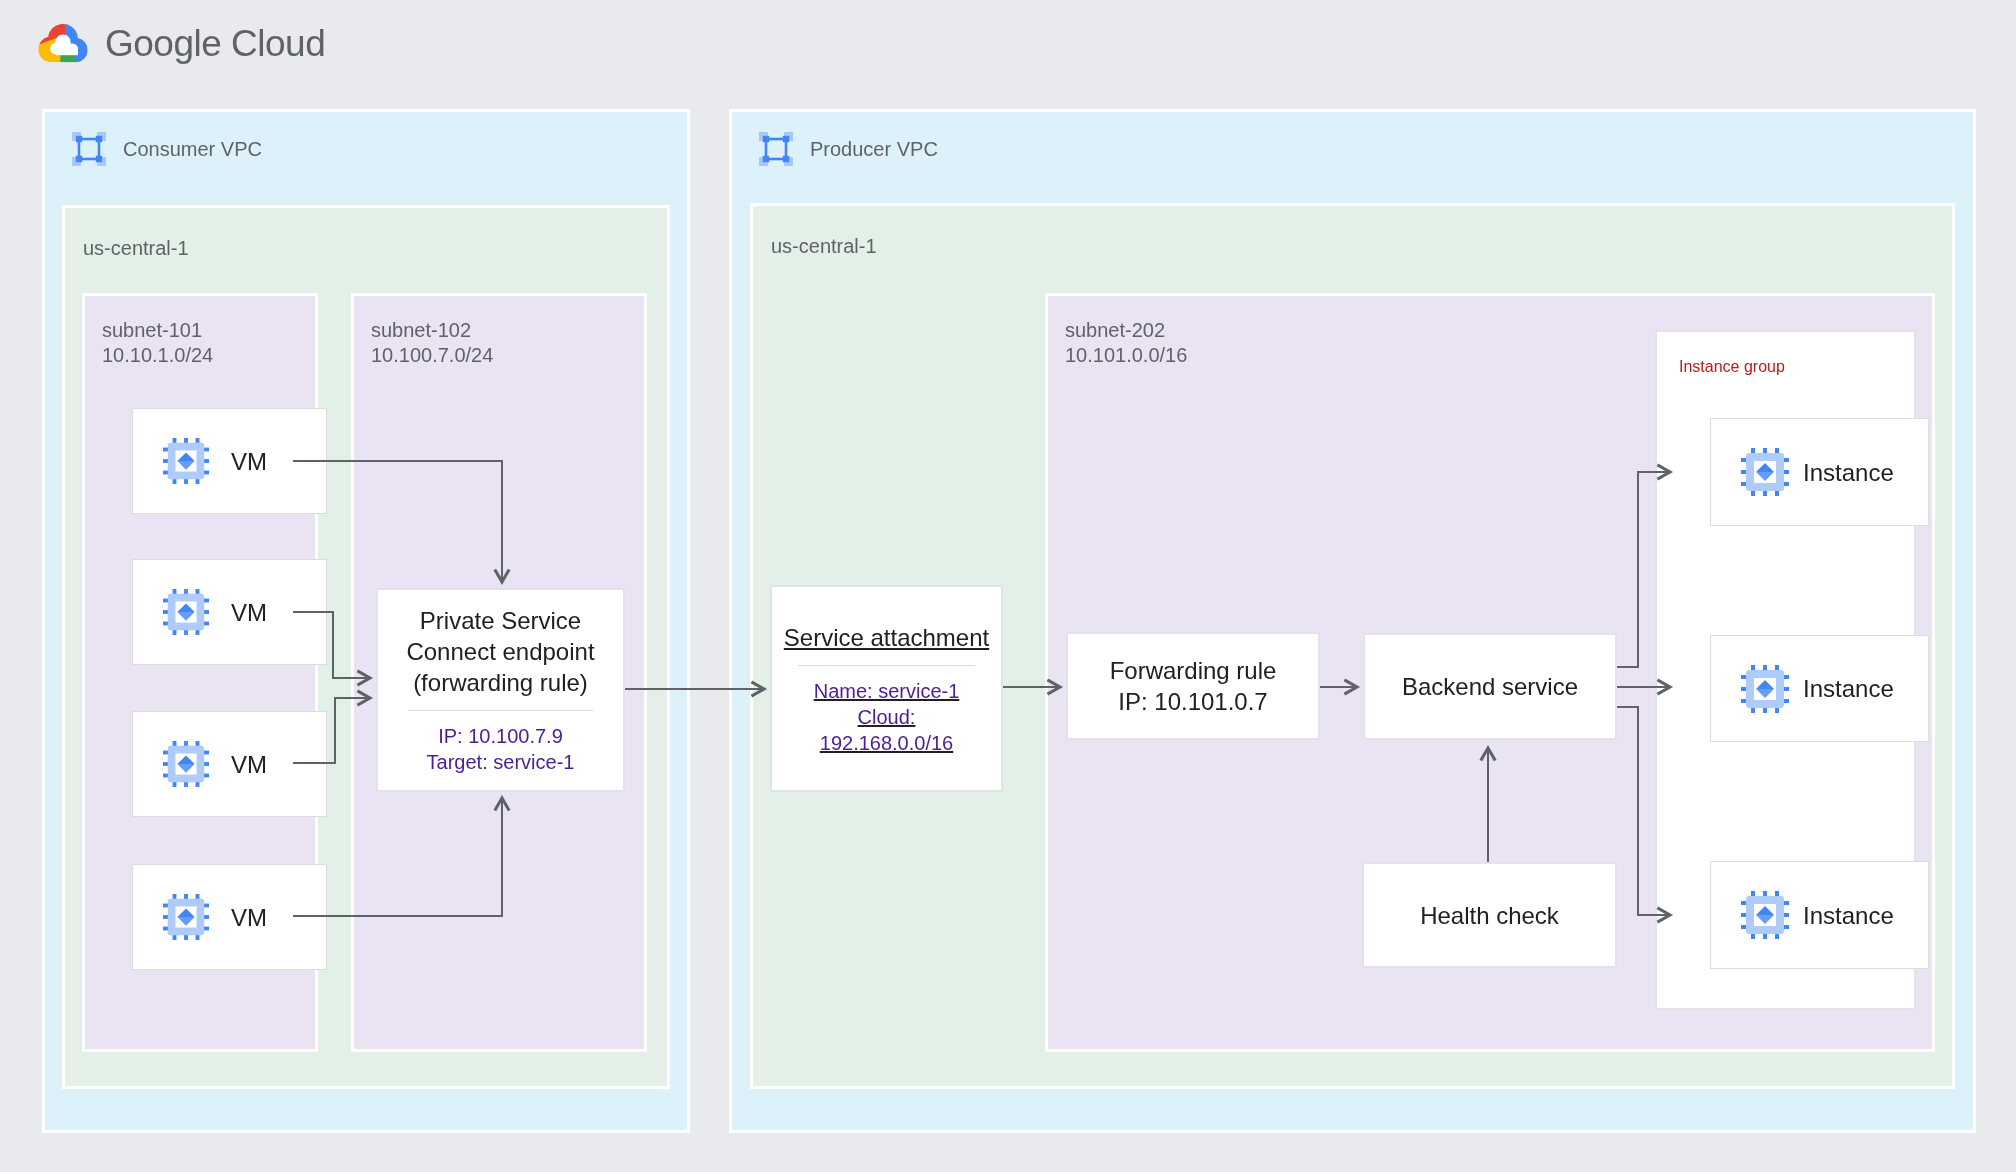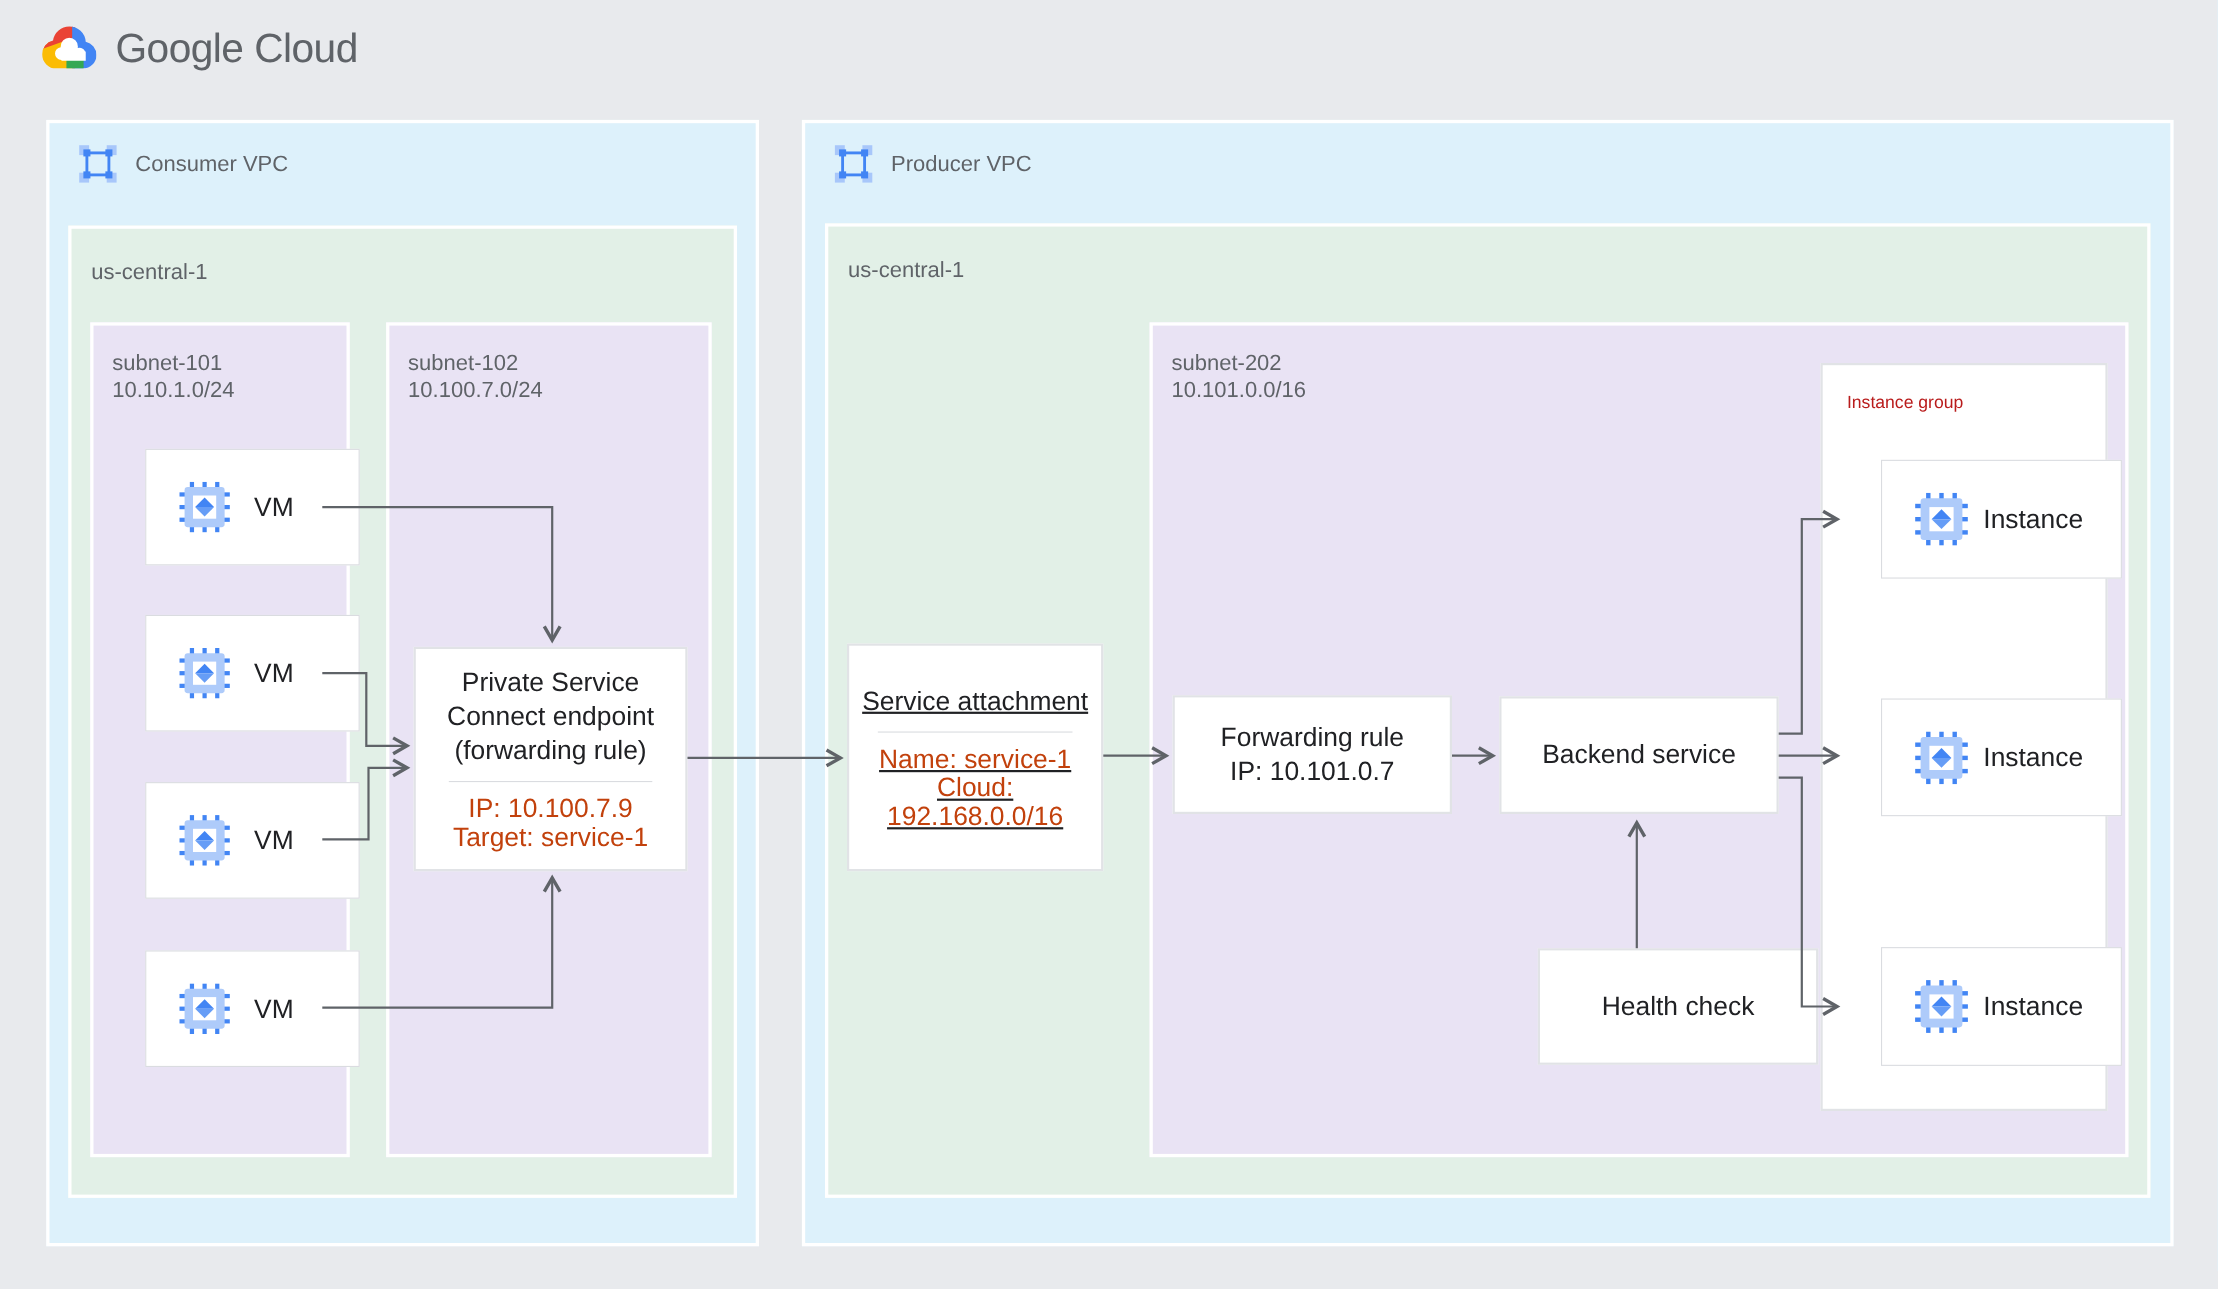--- a/index.html
+++ b/index.html
@@ -28,21 +28,21 @@
   .vpc-header{position:absolute;left:26px;top:19px;display:flex;align-items:center;gap:16px;}
   .region-label{position:absolute;left:18px;top:28px;}
   .subnet-label{position:absolute;left:17px;top:22px;}
   
   .node{
     position:absolute;background:#ffffff;border:2px solid #e1e3e6;box-sizing:border-box;
     display:flex;flex-direction:column;align-items:center;justify-content:center;
     text-align:center;
   }
   .node-title{font-size:24px;color:#202124;line-height:31px;}
-  .node-sub{font-size:24px;color:#c2410c;line-height:26px;}
+  .node-sub{font-size:20px;color:#4c1d95;line-height:26px;}
   .node-divider{width:85%;height:0;border-top:1px solid #dadce0;margin:12px 0;}
   .icon-row{
     position:absolute;background:#ffffff;box-sizing:border-box;
     display:flex;align-items:center;justify-content:flex-start;padding-left:30px;gap:22px;margin-left:34px;
   }
   .vm-box{border:1px solid #dadce0;}
   .ig{
     position:absolute;background:#ffffff;border:2px solid #e1e3e6;box-sizing:border-box;
   }
   .ig-label{position:absolute;left:22px;top:26px;font-size:16px;color:#b91c1c;}
@@ -252,21 +252,21 @@
 
 <div class="node" style="left:1066px;top:632px;width:254px;height:108px;">
   <div class="node-title">Forwarding rule</div>
   <div class="node-title">IP: 10.101.0.7</div>
 </div>
 
 <div class="node" style="left:1363px;top:633px;width:254px;height:107px;">
   <div class="node-title">Backend service</div>
 </div>
 
-<div class="node" style="left:1362px;top:862px;width:255px;height:106px;margin-left:36px;">
+<div class="node" style="left:1362px;top:862px;width:255px;height:106px;">
   <div class="node-title">Health check</div>
 </div>
 
 <div class="ig" style="left:1655px;top:330px;width:261px;height:680px;">
   <div class="ig-label">Instance group</div>
 </div>
 
 <div class="icon-row inst-box" style="left:1676px;top:418px;width:219px;height:108px;">
   <svg width="48" height="48" viewBox="0 0 48 48">
     <g fill="#4285f4">

